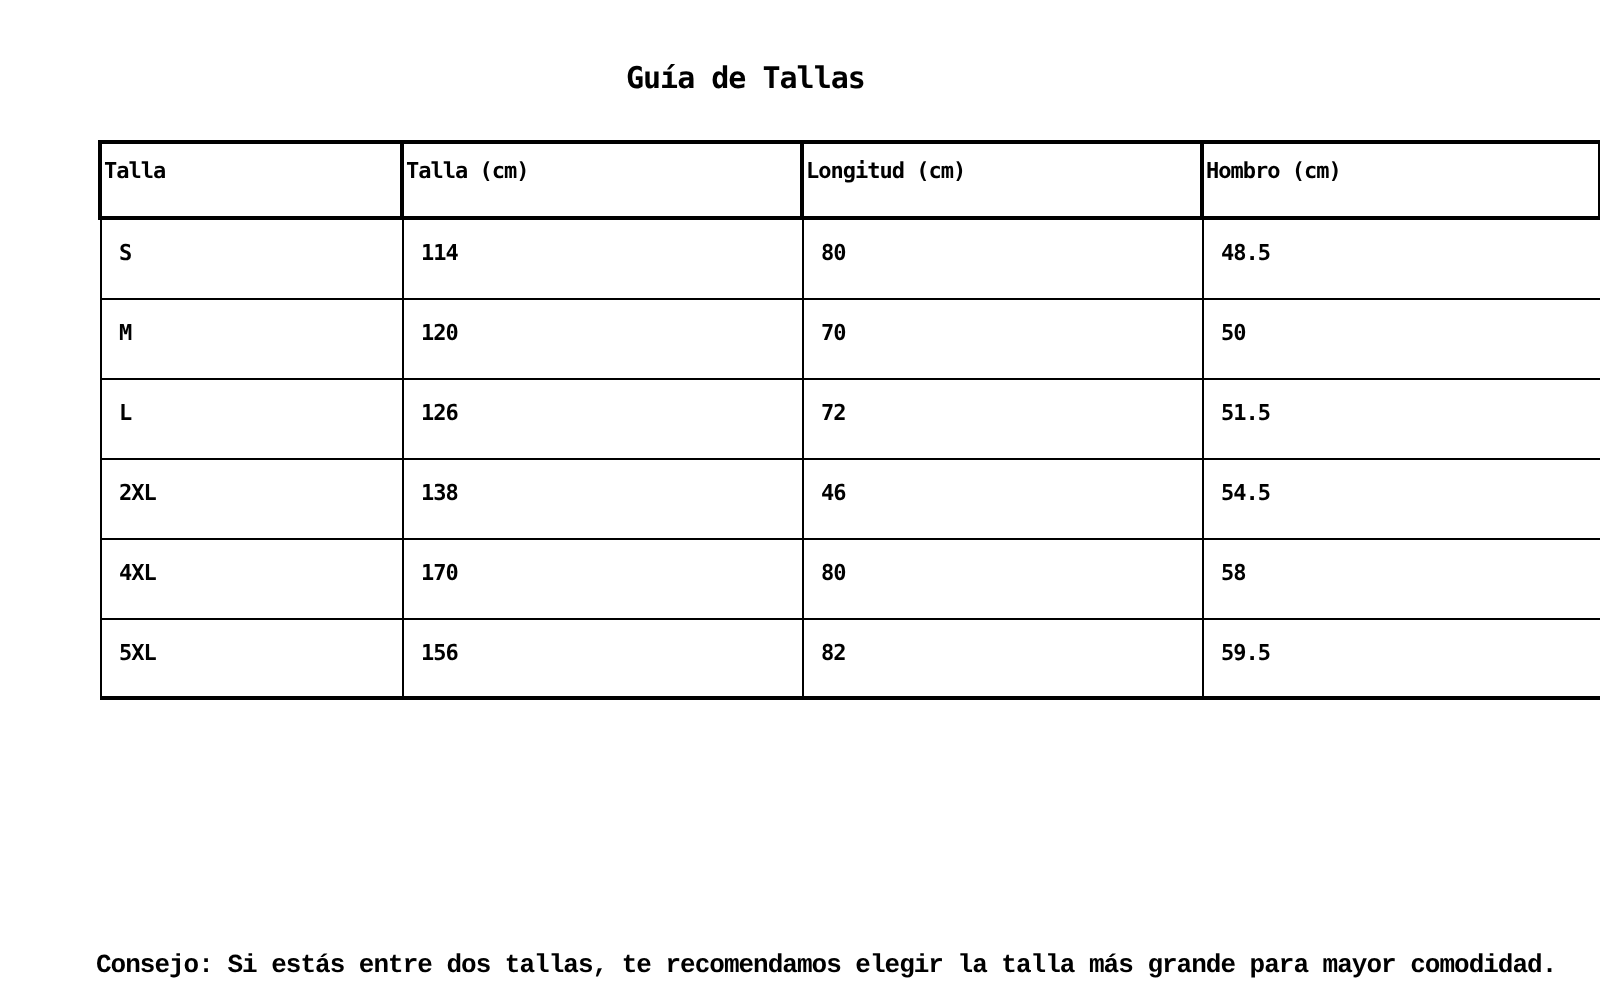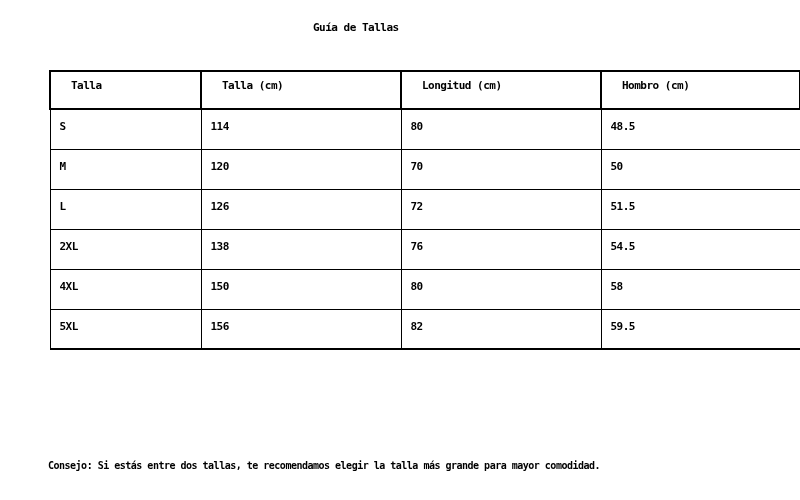--- a/index.html
+++ b/index.html
@@ -9,64 +9,65 @@
     height: 500px;
     background: #ffffff;
     overflow: hidden;
     position: relative;
     font-family: "DejaVu Sans Mono", "Liberation Mono", monospace;
     font-weight: bold;
     color: #000000;
   }
   .page-title {
     position: absolute;
-    top: 21px;
+    top: 33px;
     left: 313px;
-    font-size: 11px;
+    font-size: 15px;
     line-height: 13px;
     letter-spacing: -0.5px;
     white-space: pre;
   }
   table.size-table {
     position: absolute;
     top: 70px;
     left: 49px;
     width: 750px;
     border-collapse: collapse;
     table-layout: fixed;
     border-bottom: 2px solid #000000;
   }
   .size-table th {
     border: 2px solid #000000;
     height: 38px;
-    padding: 7px 0 0 20px;
+    padding: 7px 0 0 1px;
   }
   .size-table td {
     border: 1px solid #000000;
     height: 40px;
     padding: 10px 0 0 9px;
   }
   .size-table th, .size-table td {
     box-sizing: border-box;
     vertical-align: top;
     text-align: left;
     font-size: 11px;
     font-weight: bold;
     letter-spacing: -0.5px;
     white-space: pre;
     overflow: hidden;
   }
   .advice-note {
     position: absolute;
-    top: 459px;
+    top: 476px;
     left: 48px;
-    font-size: 10px;
+    font-size: 13px;
     line-height: 14px;
     letter-spacing: -0.5px;
     white-space: pre;
+    font-family: Liberation Mono, monospace;
   }
 </style>
 </head>
 <body>
 
 <div class="page-title">Guía de Tallas</div>
 
 <table class="size-table">
   <colgroup>
     <col style="width:151px">
@@ -97,26 +98,26 @@
     </tr>
     <tr>
       <td>L</td>
       <td>126</td>
       <td>72</td>
       <td>51.5</td>
     </tr>
     <tr>
       <td>2XL</td>
       <td>138</td>
-      <td>76</td>
+      <td>46</td>
       <td>54.5</td>
     </tr>
     <tr>
       <td>4XL</td>
-      <td>150</td>
+      <td>170</td>
       <td>80</td>
       <td>58</td>
     </tr>
     <tr>
       <td>5XL</td>
       <td>156</td>
       <td>82</td>
       <td>59.5</td>
     </tr>
   </tbody>

